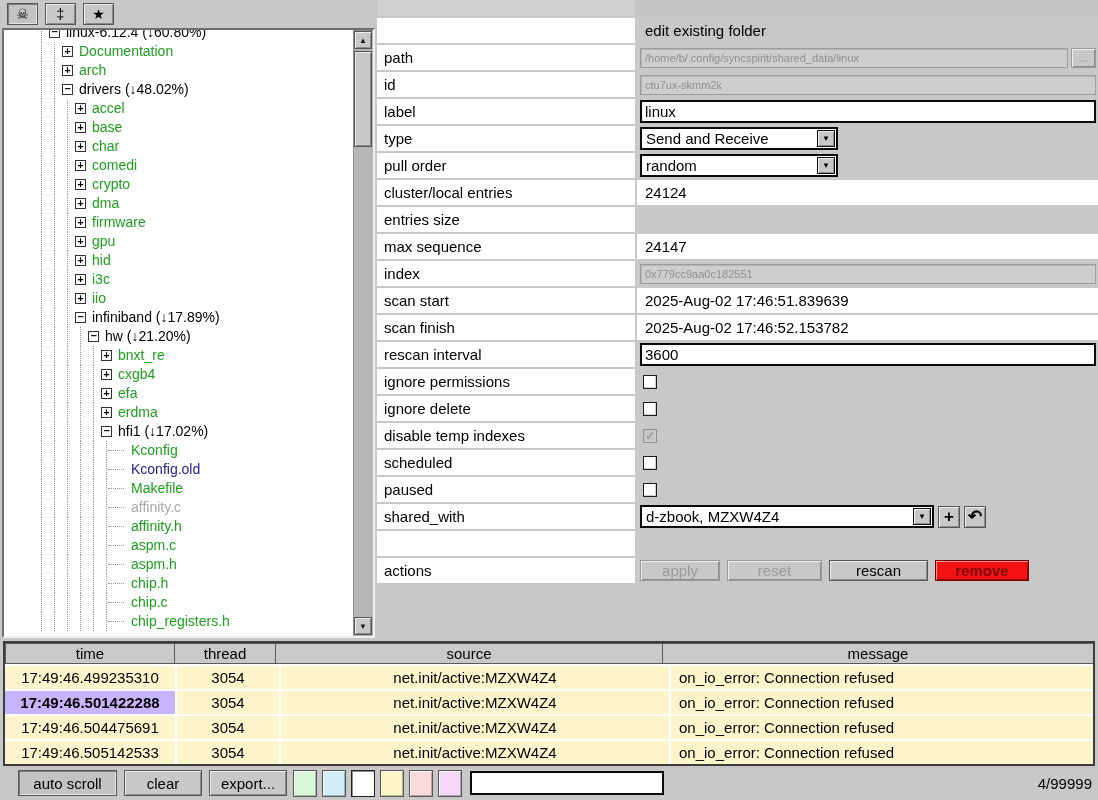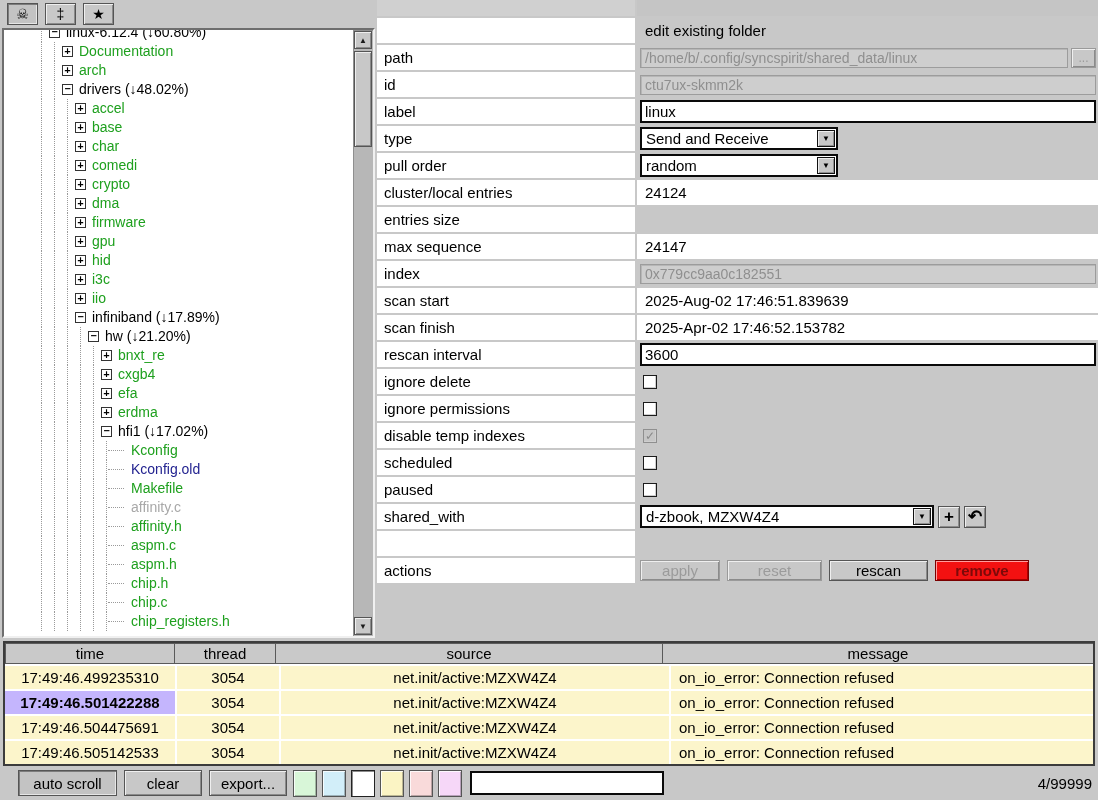--- a/index.html
+++ b/index.html
@@ -53,21 +53,21 @@
   .flabel{width:258px;background:#fff;margin-right:2px;font-size:15px;color:#000;
        display:flex;align-items:center;padding-left:7px;box-sizing:border-box;flex:none;}
   .flabel.empty{background:#fff;}
   .frow.strip .flabel{background:#d0d0d0;}
   .frow.strip .fvalue{background:#c5c5c5;}
   .fvalue{flex:1;position:relative;display:flex;align-items:center;padding:0 2px 0 3px;box-sizing:border-box;}
   .fvalue.white{background:#fff;}
   .ftitle{font-size:15px;padding-left:5px;}
   .fval-text{font-size:15px;padding-left:5px;color:#000;white-space:nowrap;}
   .dinput{height:20px;background:#cecece;border:1px solid #9c9c9c;
-       box-shadow:inset 1px 1px 0 #b6b6b6;color:#8f8f8f;font-size:14px;
+       box-shadow:inset 1px 1px 0 #b6b6b6;color:#8f8f8f;font-size:11px;
        display:flex;align-items:center;padding:0 4px;box-sizing:border-box;white-space:nowrap;overflow:hidden;}
   .dinput.grow{flex:1;}
   input.tinput{flex:1;height:23px;background:#fff;border:2px solid #0a0a0a;color:#000;
        font-family:"Liberation Sans",sans-serif;font-size:15px;padding:0 3px;box-sizing:border-box;outline:none;}
   .browse-btn{width:25px;height:20px;margin-left:3px;font-size:12px;flex:none;}
   .sel{height:23px;border:2px solid #0a0a0a;background:#fff;display:flex;align-items:center;box-sizing:border-box;}
   .sel .sel-text{flex:1;font-size:15px;padding-left:4px;white-space:nowrap;overflow:hidden;}
   .sel .arrowbox{width:18px;height:17px;margin-right:1px;background:#c8c8c8;border:1px solid #111;
        box-shadow:inset 1px 1px 0 #eee,inset -1px -1px 0 #909090;
        display:flex;align-items:center;justify-content:center;font-size:8px;color:#000;box-sizing:border-box;flex:none;}
@@ -468,37 +468,37 @@
       </div>
       <div class="frow">
         <div class="flabel">scan start</div>
         <div class="fvalue white">
           <span class="fval-text">2025-Aug-02 17:46:51.839639</span>
         </div>
       </div>
       <div class="frow">
         <div class="flabel">scan finish</div>
         <div class="fvalue white">
-          <span class="fval-text">2025-Apr-02 17:46:52.153782</span>
+          <span class="fval-text">2025-Aug-02 17:46:52.153782</span>
         </div>
       </div>
       <div class="frow">
         <div class="flabel">rescan interval</div>
         <div class="fvalue">
           <input class="tinput" type="text" value="3600" style="">
         </div>
       </div>
       <div class="frow">
+        <div class="flabel">ignore permissions</div>
+        <div class="fvalue">
+          <div class="cb"></div>
+        </div>
+      </div>
+      <div class="frow">
         <div class="flabel">ignore delete</div>
-        <div class="fvalue">
-          <div class="cb"></div>
-        </div>
-      </div>
-      <div class="frow">
-        <div class="flabel">ignore permissions</div>
         <div class="fvalue">
           <div class="cb"></div>
         </div>
       </div>
       <div class="frow">
         <div class="flabel">disable temp indexes</div>
         <div class="fvalue">
           <div class="cb disabled">✓</div>
         </div>
       </div>

